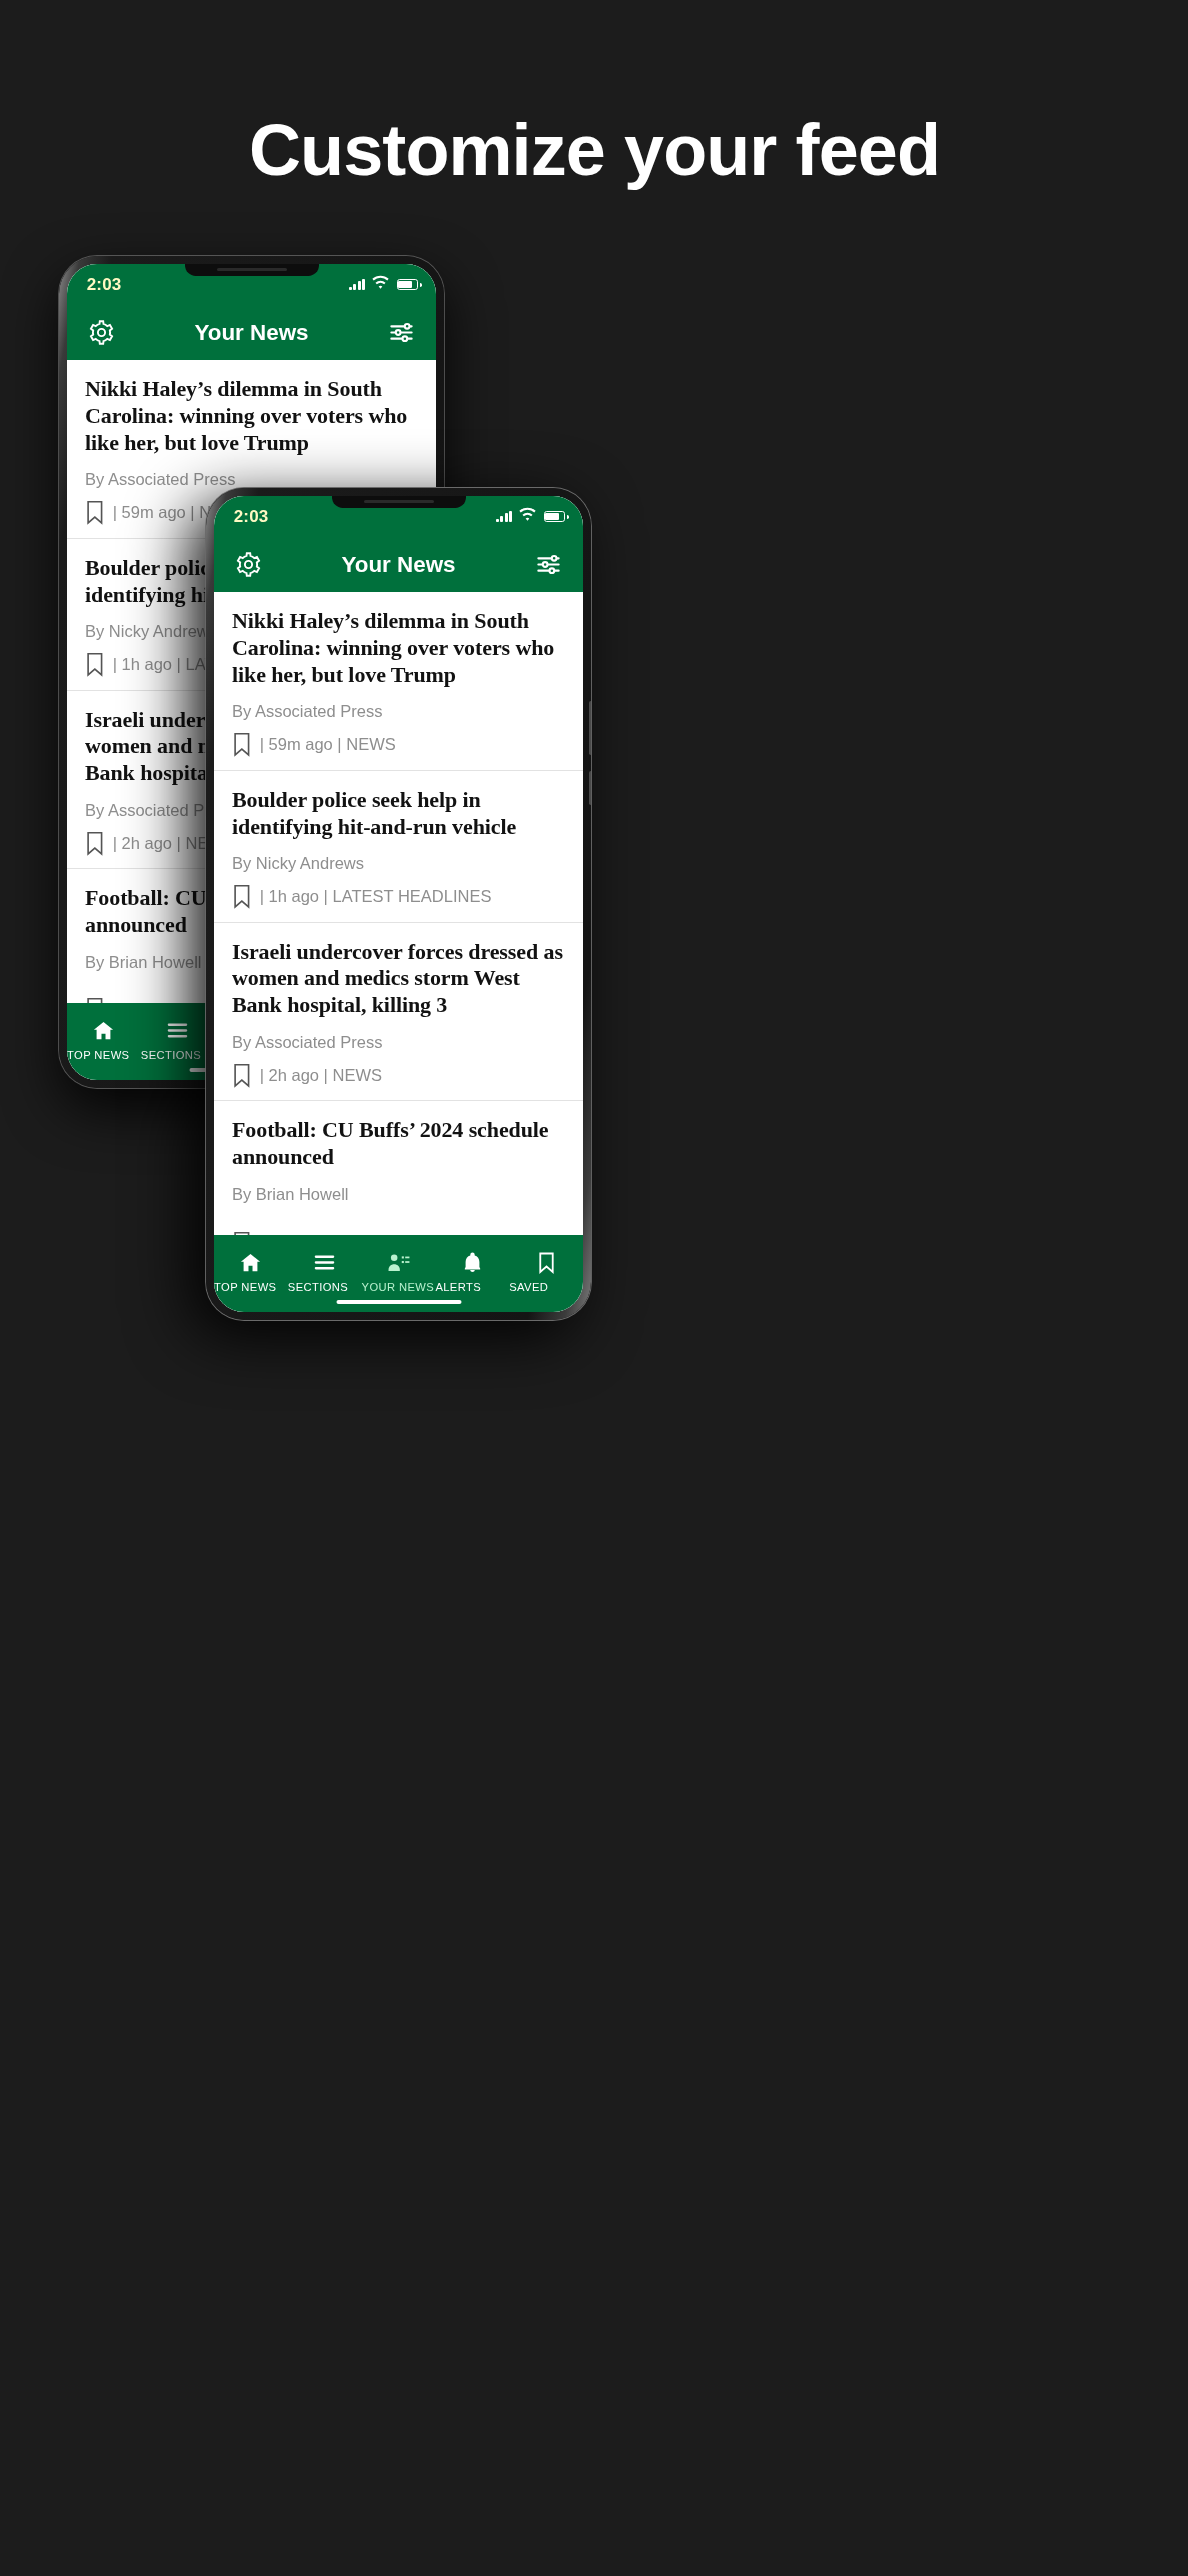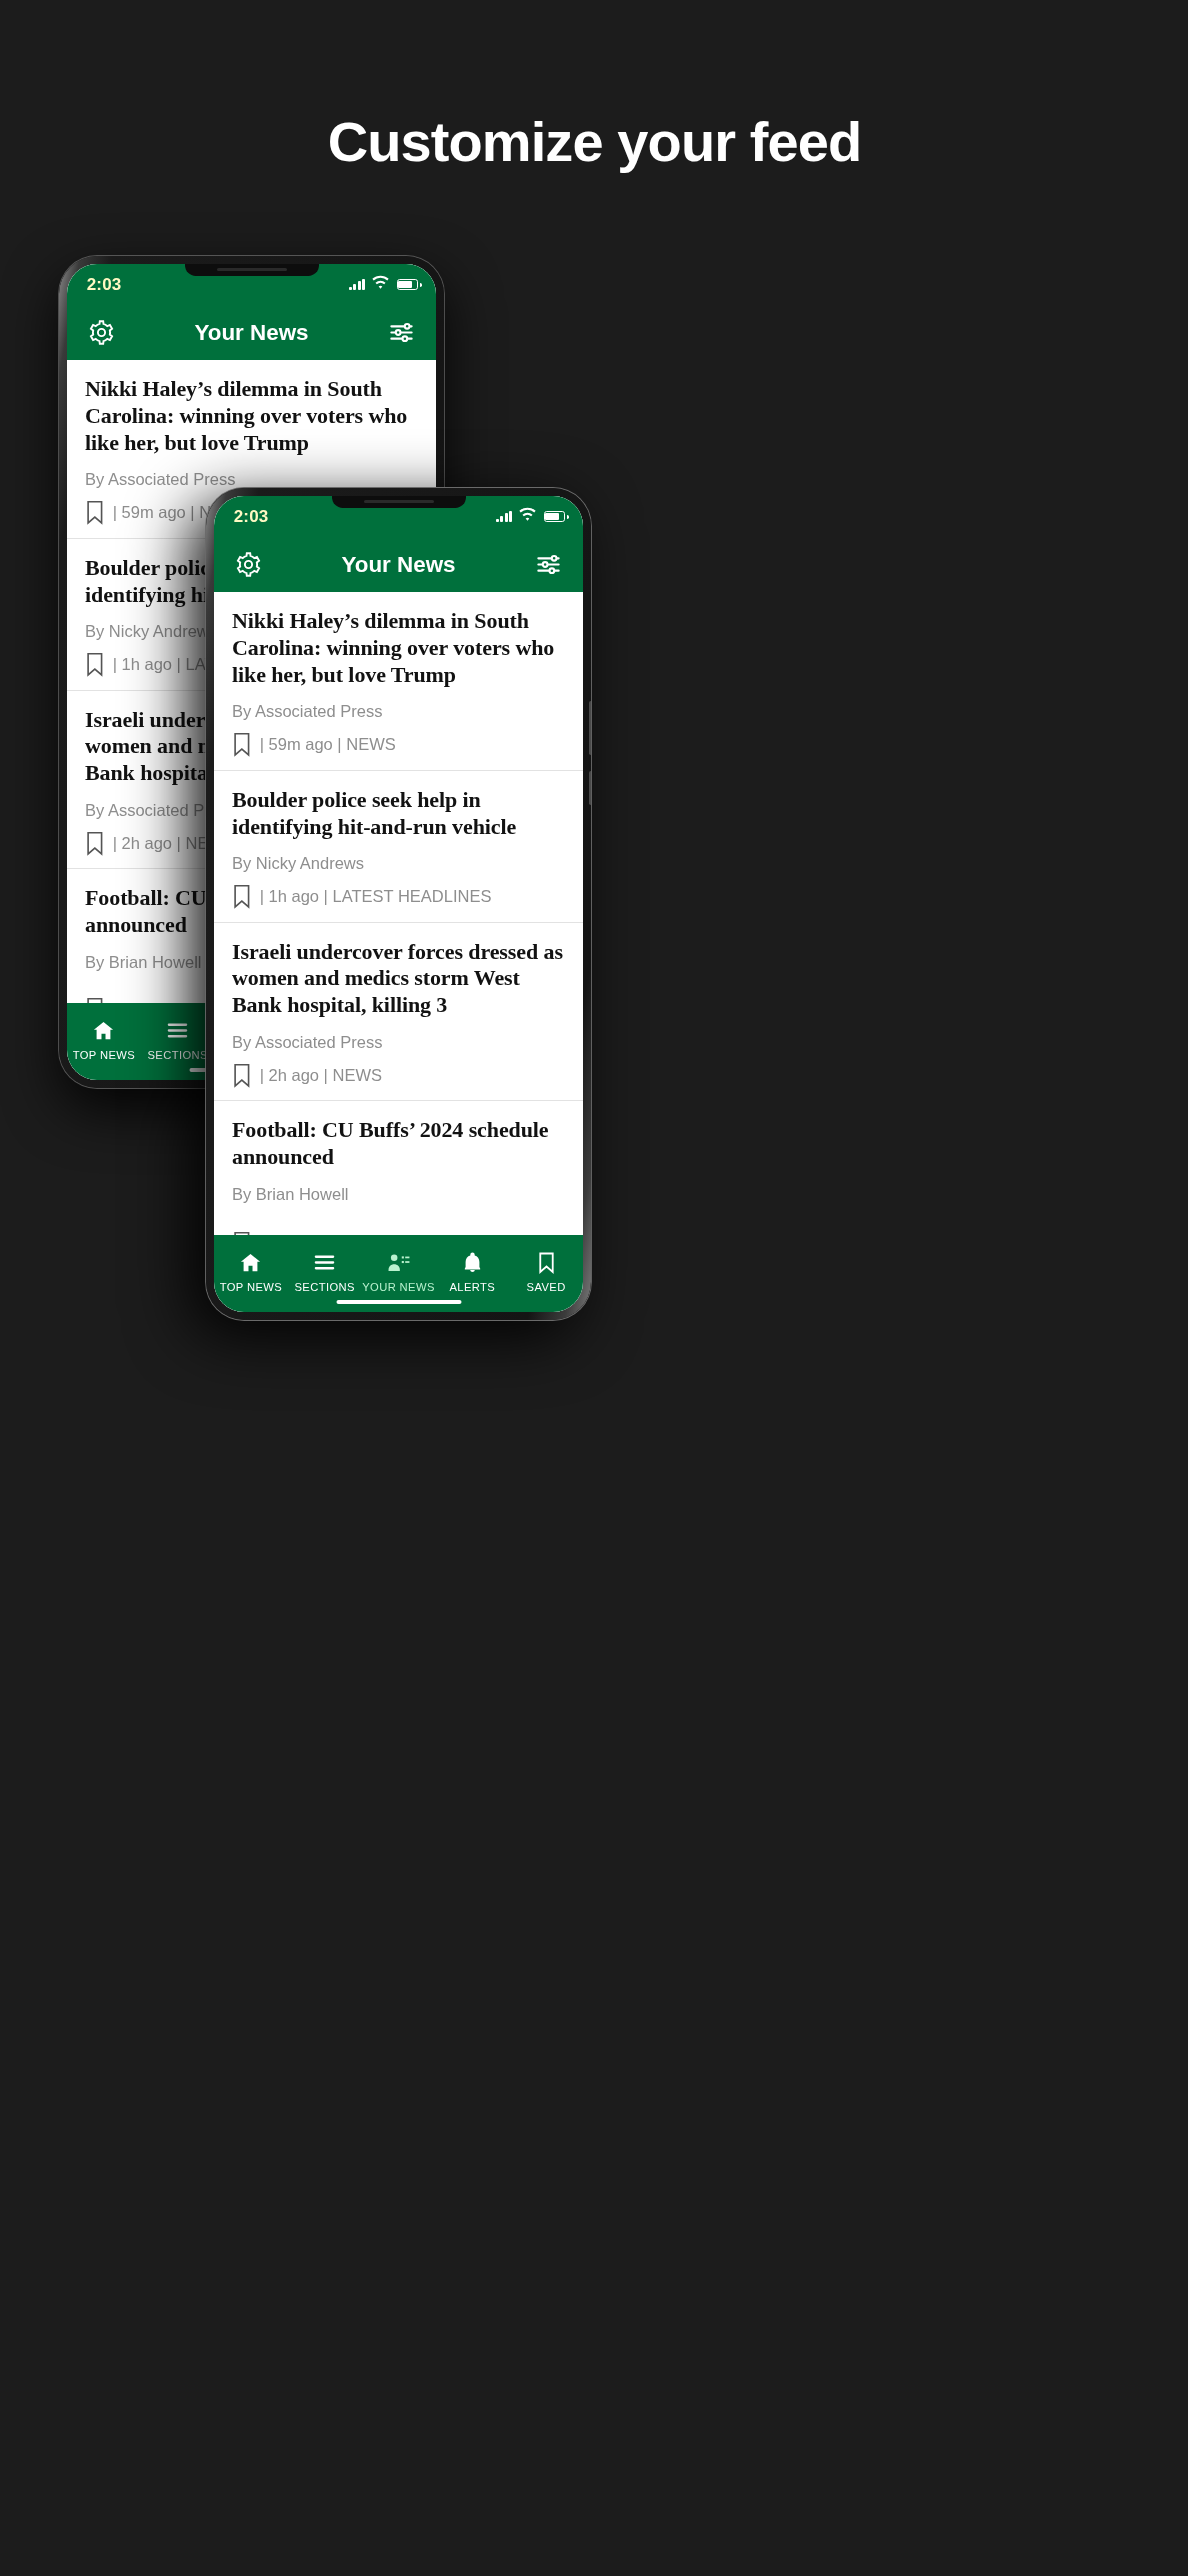--- a/index.html
+++ b/index.html
@@ -12,21 +12,21 @@
   }
 
   
   #hero-title{
     position:absolute;
     top:111px; left:0; width:1189px;
     text-align:center;
     color:#ffffff;
     font-family:"Liberation Sans", sans-serif;
     font-weight:bold;
-    font-size:56px;
+    font-size:72px;
     letter-spacing:-0.9px;
     line-height:1.1;
     white-space:nowrap;
   }
 
   
   .phone{
     position:absolute;
     background:#1a1a1a;
     border-radius:38px;
@@ -153,21 +153,21 @@
   
   .bottomnav{
     flex:0 0 auto;
     background:#00703C;
     height:77px;
     display:flex; align-items:center;
     padding-bottom:12.5px;
   }
   .navitem{
     flex:1;
-    display:flex; flex-direction:column; align-items:center; justify-content:center;
+    display:flex; flex-direction:column; justify-content:center;
     gap:7px;
     color:#ffffff;
     padding-top:9px;
   }
   .navitem .navicon{ height:23px; display:flex;align-items:center;justify-content:center; }
   .navitem .navicon svg{ width:23px;height:23px; }
   .navlabel{
     font-family:"Liberation Sans", sans-serif;
     font-size:11.2px;
     letter-spacing:0.4px;

